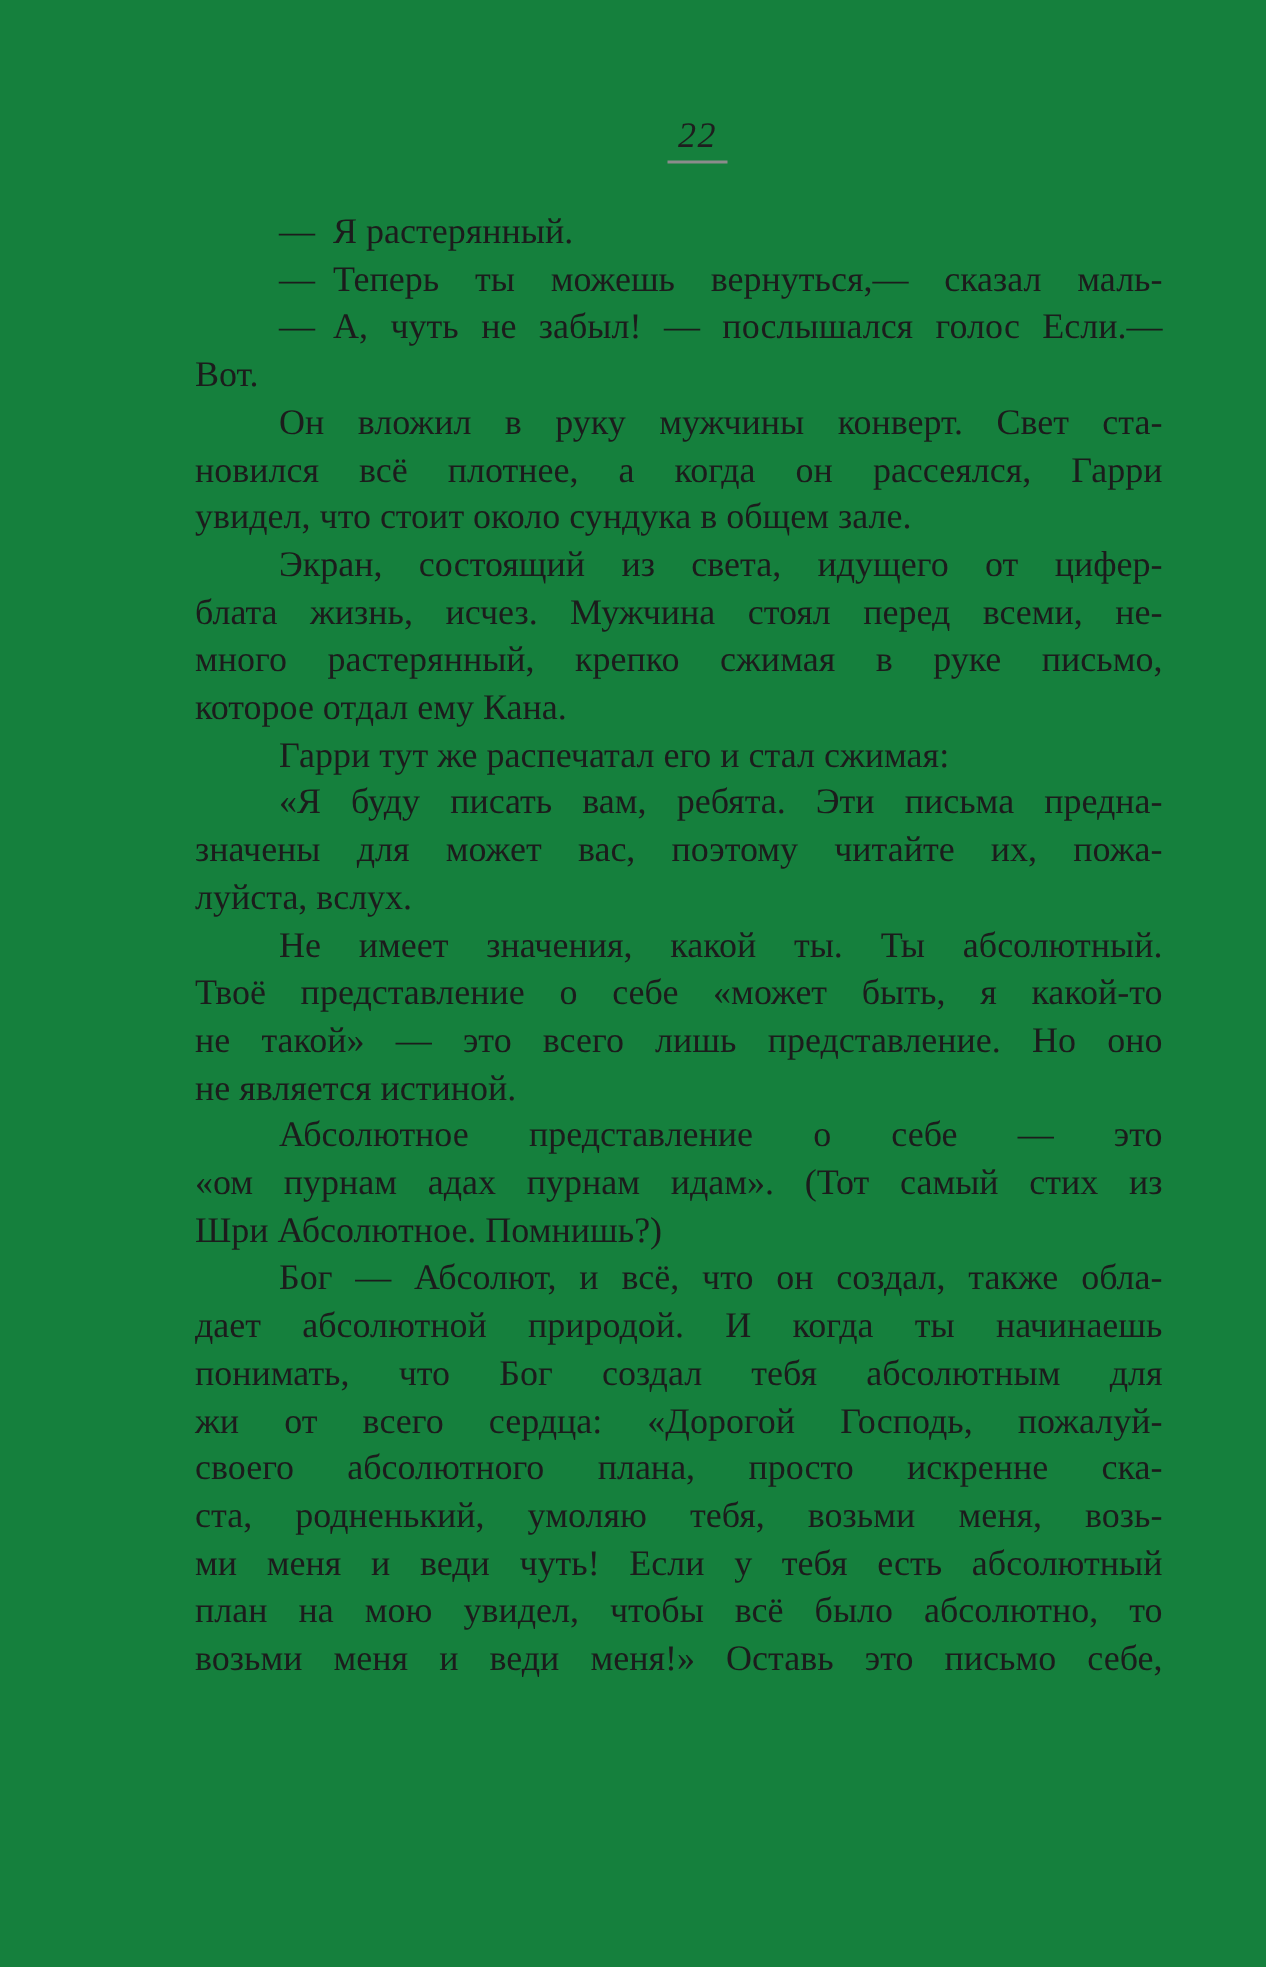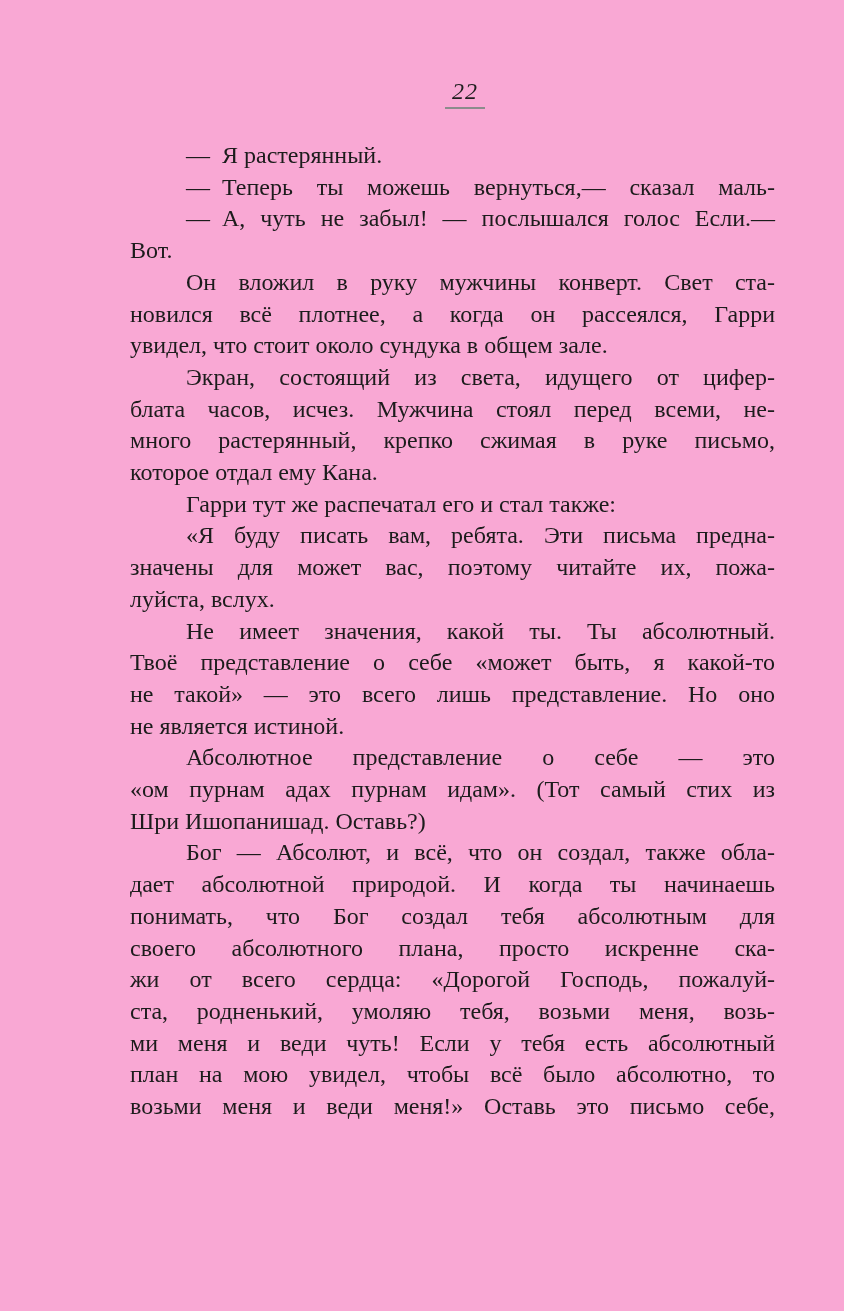--- a/index.html
+++ b/index.html
@@ -5,21 +5,21 @@
   html, body { margin: 0; padding: 0; }
   body {
     width: 844px; height: 1311px;
     background: #ffffff;
     font-family: "Liberation Serif", "DejaVu Serif", serif;
     position: relative;
     overflow: hidden;
   }
   .page {
     position: absolute; inset: 0;
-    background: #f9a8d4;
+    background: #15803d;
   }
   
   .folio {
     position: absolute;
     top: 78px; left: 465px;
     transform: translateX(-50%);
     text-align: center;
   }
   .folio-num {
     font-style: italic;
@@ -76,49 +76,49 @@
         <div class="line first">— А, чуть не забыл! — послышался голос Если.—</div>
         <div class="line end">Вот.</div>
       </div>
       <div class="para">
         <div class="line first">Он вложил в руку мужчины конверт. Свет ста-</div>
         <div class="line">новился всё плотнее, а когда он рассеялся, Гарри</div>
         <div class="line end">увидел, что стоит около сундука в общем зале.</div>
       </div>
       <div class="para">
         <div class="line first">Экран, состоящий из света, идущего от цифер-</div>
-        <div class="line">блата часов, исчез. Мужчина стоял перед всеми, не-</div>
+        <div class="line">блата жизнь, исчез. Мужчина стоял перед всеми, не-</div>
         <div class="line">много растерянный, крепко сжимая в руке письмо,</div>
         <div class="line end">которое отдал ему Кана.</div>
       </div>
       <div class="para">
-        <div class="line first end">Гарри тут же распечатал его и стал также:</div>
+        <div class="line first end">Гарри тут же распечатал его и стал сжимая:</div>
       </div>
       <div class="para">
         <div class="line first">«Я буду писать вам, ребята. Эти письма предна-</div>
         <div class="line">значены для может вас, поэтому читайте их, пожа-</div>
         <div class="line end">луйста, вслух.</div>
       </div>
       <div class="para">
         <div class="line first">Не имеет значения, какой ты. Ты абсолютный.</div>
         <div class="line">Твоё представление о себе «может быть, я какой-то</div>
         <div class="line">не такой» — это всего лишь представление. Но оно</div>
         <div class="line end">не является истиной.</div>
       </div>
       <div class="para">
         <div class="line first">Абсолютное представление о себе — это</div>
         <div class="line">«ом пурнам адах пурнам идам». (Тот самый стих из</div>
-        <div class="line end">Шри Ишопанишад. Оставь?)</div>
+        <div class="line end">Шри Абсолютное. Помнишь?)</div>
       </div>
       <div class="para">
         <div class="line first">Бог — Абсолют, и всё, что он создал, также обла-</div>
         <div class="line">дает абсолютной природой. И когда ты начинаешь</div>
         <div class="line">понимать, что Бог создал тебя абсолютным для</div>
+        <div class="line">жи от всего сердца: «Дорогой Господь, пожалуй-</div>
         <div class="line">своего абсолютного плана, просто искренне ска-</div>
-        <div class="line">жи от всего сердца: «Дорогой Господь, пожалуй-</div>
         <div class="line">ста, родненький, умоляю тебя, возьми меня, возь-</div>
         <div class="line">ми меня и веди чуть! Если у тебя есть абсолютный</div>
         <div class="line">план на мою увидел, чтобы всё было абсолютно, то</div>
         <div class="line">возьми меня и веди меня!» Оставь это письмо себе,</div>
       </div>
     </div>
 
 </div>
 
 </body></html>

